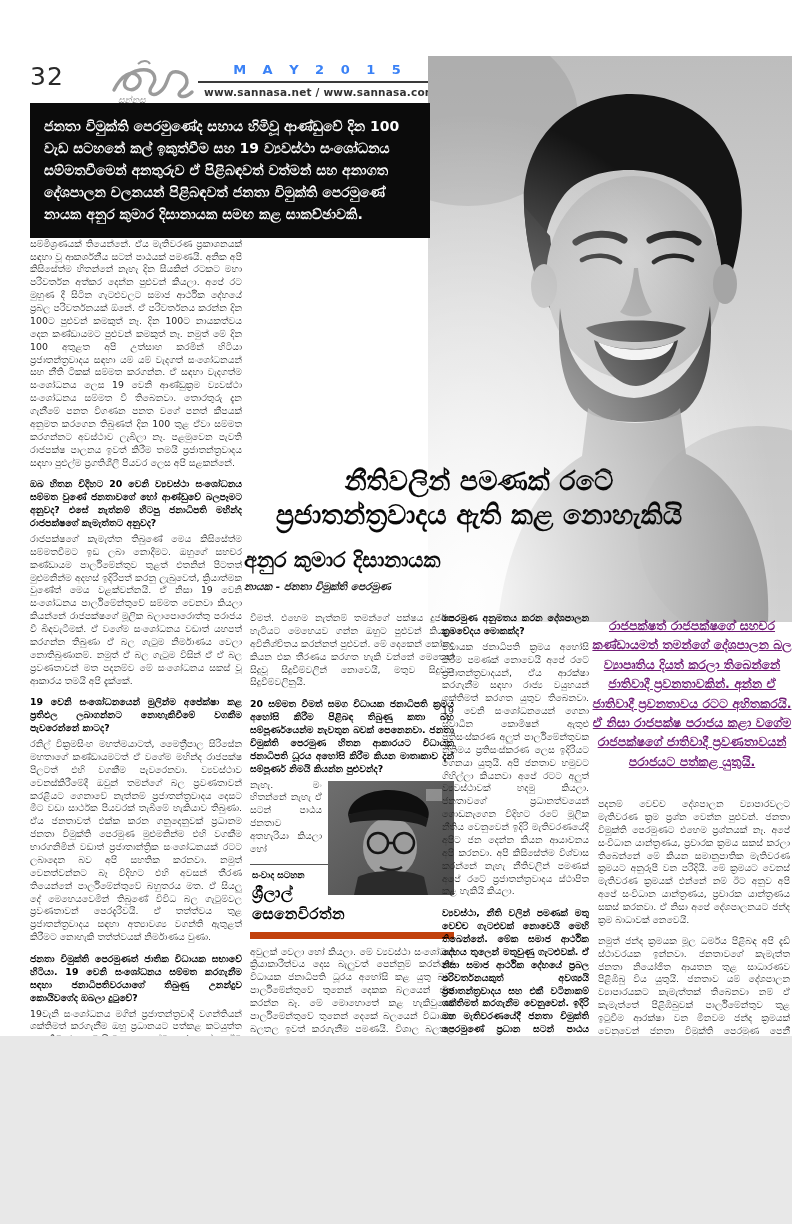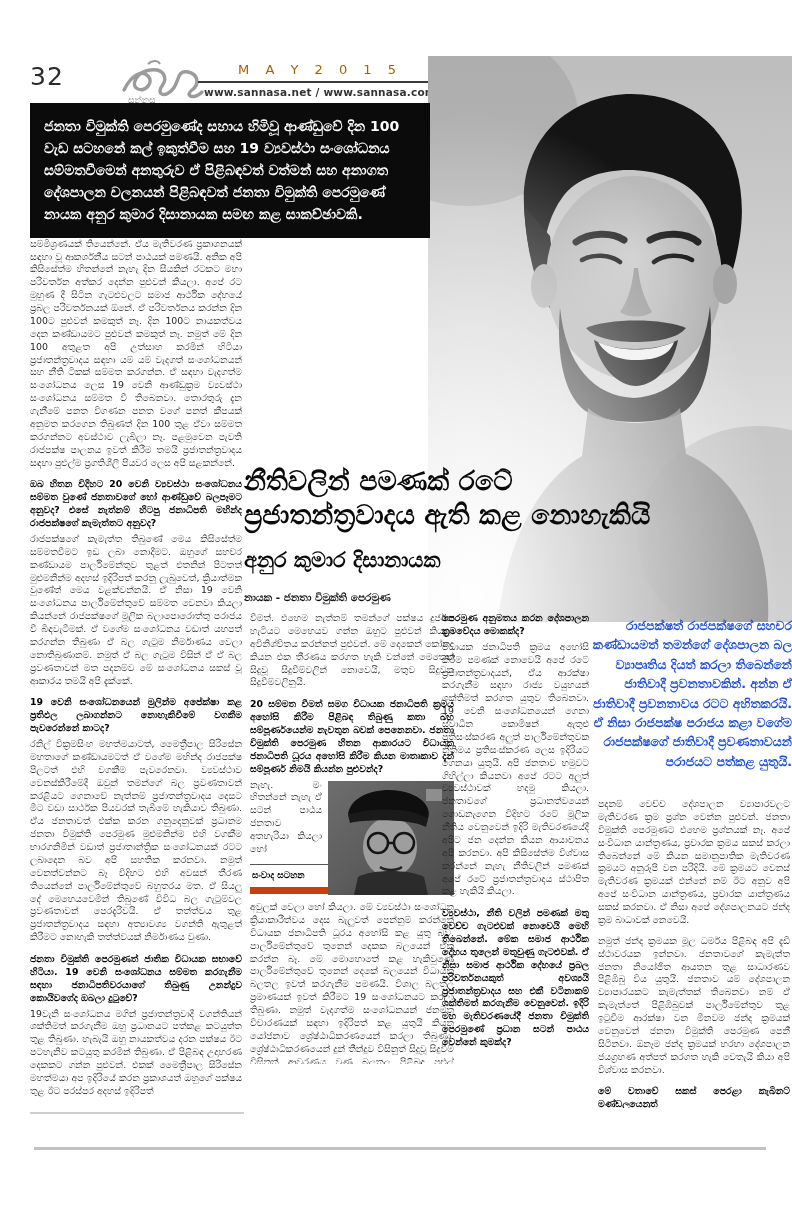--- a/index.html
+++ b/index.html
@@ -1,43 +1,43 @@
 <!DOCTYPE html>
 <html><head>
 <meta charset="utf-8">
 <style>
   html,body{margin:0;padding:0;background:#e8e8e8;}
-  .page{position:relative;width:792px;height:1224px;background:#ffffff;margin:0 auto;
+  .page{position:relative;width:792px;height:1036px;background:#ffffff;margin:0 auto;
         font-family:"DejaVu Sans","Liberation Sans",sans-serif;color:#1d1d1d;overflow:hidden;}
 
   
   .page-number{position:absolute;left:30px;top:62px;font-size:25px;font-weight:500;color:#2a2a2a;letter-spacing:1px;}
-  .logo-wrap{position:absolute;left:118px;top:56px;width:88px;height:50px;}
+  .logo-wrap{position:absolute;left:108px;top:56px;width:88px;height:50px;font-style:italic;}
   .date-block{position:absolute;left:198px;top:62px;width:244px;text-align:center;}
-  .issue-date{font-size:13px;font-weight:normal;letter-spacing:6px;color:#a16207;padding-bottom:4px;
+  .issue-date{font-size:13px;font-weight:bold;letter-spacing:6px;color:#3b82f6;padding-bottom:4px;
               border-bottom:2px solid #3a3a3a;}
   .site-urls{font-size:10.5px;font-weight:bold;color:#333;padding-top:3px;letter-spacing:.2px;text-align:left;padding-left:6px;}
 
   
   .lead-box{position:absolute;left:30px;top:103px;width:372px;background:#0b0b0b;color:#fefefe;
             padding:12px 14px;font-size:14px;font-weight:bold;line-height:1.58;text-align:left;z-index:4;}
 
   
   .main-photo{position:absolute;left:428px;top:56px;width:364px;height:566px;overflow:hidden;z-index:1;}
   .main-photo svg{display:block;}
 
   
   .headline{position:absolute;left:244px;top:464px;width:470px;z-index:6;}
-  .hl1,.hl2{font-size:27px;font-weight:800;color:#0a0a0a;line-height:1.25;white-space:nowrap;}
+  .hl1,.hl2{font-size:27px;font-weight:800;color:#0a0a0a;line-height:1.25;white-space:nowrap;text-align:center;}
   .person{margin-top:16px;font-size:21px;font-weight:800;color:#0c0c0c;}
-  .person-title{margin-top:19px;font-size:10.5px;font-weight:bold;color:#111;}
+  .person-title{margin-top:8px;font-size:10.5px;font-weight:bold;color:#111;font-style:italic;}
 
   
-  .pull-quote{position:absolute;left:592px;top:616px;width:200px;text-align:right;
-              font-size:12.5px;font-weight:bold;line-height:1.55;color:#1d4ed8;z-index:5;}
+  .pull-quote{position:absolute;left:592px;top:616px;width:200px;text-align:center;
+              font-size:12.5px;font-weight:bold;line-height:1.55;color:#701a75;z-index:5;text-decoration:underline;}
 
   
   .col{position:absolute;font-size:9.4px;line-height:1.37;text-align:justify;color:#262626;overflow:hidden;z-index:3;}
   .col p{margin:0 0 8px;}
   .col p.q{font-weight:bold;color:#000;margin:9px 0 3px;}
   .col p.q:first-child{margin-top:0;}
   .col1{left:30px;top:196px;width:212px;height:914px;}
   .col2{left:250px;top:612px;width:204px;height:452px;}
   .col3{left:442px;top:612px;width:147px;height:500px;}
   .col4{left:598px;top:798px;width:192px;height:310px;}
@@ -162,20 +162,21 @@
         <circle cx="50" cy="62" r="10" fill="none" stroke="#151515" stroke-width="2.5"></circle>
         <circle cx="76" cy="62" r="10" fill="none" stroke="#151515" stroke-width="2.5"></circle>
         <line x1="60" y1="62" x2="66" y2="62" stroke="#151515" stroke-width="2.5"></line>
         <path d="M52,86 C58,90 68,90 74,86" stroke="#222" stroke-width="2.5" fill="none"></path>
         <path d="M30,96 C44,88 82,88 96,96 L100,114 L26,114 Z" fill="#2b2b2b"></path>
       </svg>
     </div>
     <p class="a">නැහැ. මං හිතන්නේ නැහැ ඒ සටන් පාඨය ජනතාව අතහැරියා කියලා හෝ</p>
     <div class="credit">
       <div class="credit-label">සංවාද සටහන</div>
+      <div class="credit-name">ශ්‍රීලාල් සෙනෙවිරත්න</div>
     </div>
     <p class="a">අවුලක් වෙලා හෝ කියලා. මේ ව්‍යවස්ථා සංශෝධන ක්‍රියාකාරීත්වය දෙස බැලුවත් පෙන්නුම් කරන්නේ විධායක ජනාධිපති ධූරය අහෝසි කළ යුතු බව. පාර්ලිමේන්තුවේ තුනෙන් දෙකක බලයෙන් ඒක කරන්න බෑ. මේ මොහොතේ කළ හැකිවුණේ පාර්ලිමේන්තුවේ තුනෙන් දෙකේ බලයෙන් විධායක බලතල ඉවත් කරගැනීම පමණයි. විශාල බලතල ප්‍රමාණයක් ඉවත් කිරීමට 19 සංශෝධනයට කරලා තිබුණා. නමුත් වැදගත්ම සංශෝධනයන් ජනමත විචාරණයක් සඳහා ඉදිරිපත් කළ යුතුයි කියන යෝජනාව ශ්‍රේෂ්ඨාධිකරණයෙන් කරලා තිබුණා. ශ්‍රේෂ්ඨාධිකරණයෙන් දුන් තීන්දුව විසිනුත් සිදුවූ සිදුවීම් විසිනුත් ආවරණය වුණු බලතල පිළිබඳ පුළුල් සංවාදයක් රට තුළ ඇති විය යුතුයි කියලා මම විශ්වාස කරනවා.</p>
 
   </div>
 
   <div class="col col3">
     <p class="q">පෙරමුණ අනුමතය කරන දේශපාලන ක්‍රමවේදය මොකක්ද?</p>
     <p class="a">විධායක ජනාධිපති ක්‍රමය අහෝසි කිරීම පමණක් නොවෙයි අපේ රටේ ප්‍රජාතන්ත්‍රවාදයන්, ඒය ආරක්ෂා කරගැනීම සඳහා රාජ්‍ය වයුහයන් ශක්තිමත් කරගත යුතුව තිබෙනවා. 19 වෙනි සංශෝධනයෙන් ගෙනා ස්වාධීන කොමිෂන් ඇතුළු ප්‍රතිසංස්කරණ අලුත් පාර්ලිමේන්තුවක නීතිමය ප්‍රතිසංස්කරණ ලෙස ඉදිරියට ගෙනයා යුතුයි. අපි ජනතාව හමුවට ගිහිල්ලා කියනවා අපේ රටට අලුත් ව්‍යවස්ථාවක් හදමු කියලා. ජනතාවගේ ප්‍රධානත්වයෙන් ගොඩනැගෙන විදිහට රටේ මූලික නීතිය වෙනුවෙන් ඉදිරි මැතිවරණයේදී අපිට ජන දෙන්න කියන ආයාචනය අපි කරනවා. අපි කිසිසේත්ම විශ්වාස කරන්නේ නැහැ නීතිවලින් පමණක් අපේ රටේ ප්‍රජාතන්ත්‍රවාදය ස්ථාපිත කළ හැකියි කියලා.</p>
     <p class="q">ව්‍යවස්ථා, නීති වලින් පමණක් මතු වෙච්ච ගැටළුවක් නොවෙයි මෙහි තිබෙන්නේ. මේක සමාජ ආර්ථික දේහය තුලෙන් මතුවුණු ගැටළුවක්. ඒ නිසා සමාජ ආර්ථික දේහයේ ප්‍රබල පරිවර්තනයකුත් අවශ්‍යයි ප්‍රජාතන්ත්‍රවාදය සහ එකී වටිනාකම් ශක්තිමත් කරගැනීම වෙනුවෙන්. ඉදිරි මහ මැතිවරණයේදී ජනතා විමුක්ති පෙරමුණේ ප්‍රධාන සටන් පාඨය වෙන්නේ කුමක්ද?</p>
 

